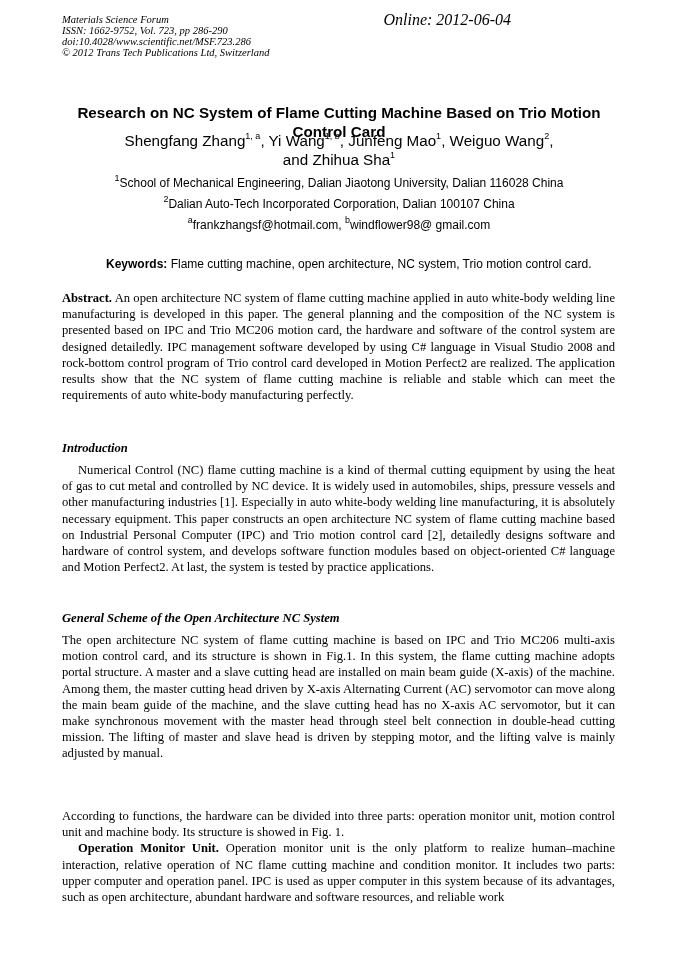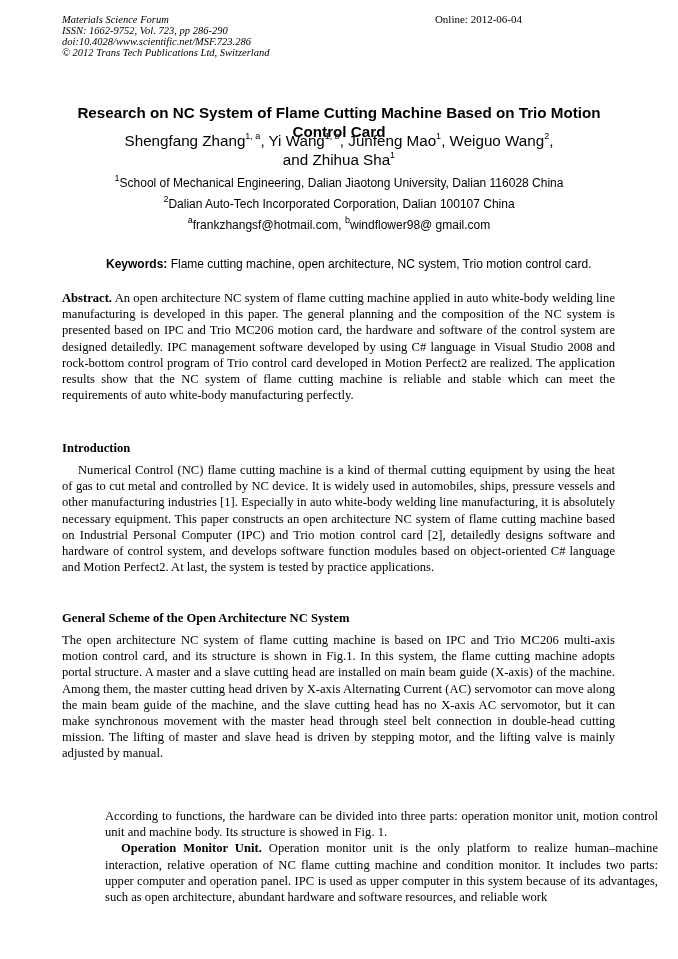--- a/index.html
+++ b/index.html
@@ -1,29 +1,29 @@
 <!DOCTYPE html>
 <html><head>
 <meta charset="utf-8">
 <style>
   html, body { margin: 0; padding: 0; background: #ffffff; }
   body { width: 678px; height: 959px; position: relative; overflow: hidden; color: #000; }
   .page { position: absolute; left: 0; top: 0; width: 568px; height: 959px; }
   .journal { position: absolute; left: 62px; top: 14px; font-family: "Liberation Serif", serif; font-style: italic; font-size: 10.5px; line-height: 11px; }
-  .online { position: absolute; right: 46px; top: 14px; font-family: "Liberation Serif", serif; font-size: 11px; line-height: 11px; }
+  .online { position: absolute; right: 57px; top: 14px; font-family: "Liberation Serif", serif; font-style: italic; font-size: 16px; line-height: 11px; }
   .title { position: absolute; left: 56px; width: 566px; top: 83px; text-align: center; font-family: "Liberation Sans", sans-serif; font-weight: bold; font-size: 15.2px; line-height: 19px; margin-top: 20px; }
   .authors { position: absolute; left: 56px; width: 566px; top: 131px; text-align: center; font-family: "Liberation Sans", sans-serif; font-size: 15.2px; line-height: 19px; }
   .authors sup, .affil sup { font-size: 9px; line-height: 0; position: relative; top: -1px; vertical-align: super; }
   .affil { position: absolute; left: 56px; width: 566px; text-align: center; font-family: "Liberation Sans", sans-serif; font-size: 12px; line-height: 14px; }
   .keywords { position: absolute; left: 62px; width: 560px; top: 257px; font-family: "Liberation Sans", sans-serif; font-size: 12px; line-height: 14px; margin-left: 44px; }
   .keywords b { font-weight: bold; }
   .body { position: absolute; left: 62px; width: 553px; font-family: "Liberation Serif", serif; font-size: 12.6px; line-height: 16.2px; text-align: justify; }
   .body b { font-weight: bold; }
   .indent { text-indent: 16px; }
-  .heading { position: absolute; left: 62px; font-family: "Liberation Serif", serif; font-weight: bold; font-size: 12.6px; line-height: 16px; }
+  .heading { position: absolute; left: 62px; font-family: "Liberation Serif", serif; font-weight: bold; font-size: 12.6px; line-height: 16px; font-style: italic; }
   p { margin: 0; }
 </style>
 </head>
 <body>
 
 <div class="page">
 
   <div class="journal">
     <div>Materials Science Forum</div>
     <div>ISSN: 1662-9752, Vol. 723, pp 286-290</div>
@@ -63,18 +63,18 @@
   <div class="heading" style="top:440px;">Introduction</div>
   <div class="body" style="top:462px;">
     <p class="indent">Numerical Control (NC) flame cutting machine is a kind of thermal cutting equipment by using the heat of gas to cut metal and controlled by NC device. It is widely used in automobiles, ships, pressure vessels and other manufacturing industries [1]. Especially in auto white-body welding line manufacturing, it is absolutely necessary equipment. This paper constructs an open architecture NC system of flame cutting machine based on Industrial Personal Computer (IPC) and Trio motion control card [2], detailedly designs software and hardware of control system, and develops software function modules based on object-oriented C# language and Motion Perfect2. At last, the system is tested by practice applications.</p>
   </div>
 
   <div class="heading" style="top:610px;">General Scheme of the Open Architecture NC System</div>
   <div class="body" style="top:632px;">
     <p>The open architecture NC system of flame cutting machine is based on IPC and Trio MC206 multi-axis motion control card, and its structure is shown in Fig.1. In this system, the flame cutting machine adopts portal structure. A master and a slave cutting head are installed on main beam guide (X-axis) of the machine. Among them, the master cutting head driven by X-axis Alternating Current (AC) servomotor can move along the main beam guide of the machine, and the slave cutting head has no X-axis AC servomotor, but it can make synchronous movement with the master head through steel belt connection in double-head cutting mission. The lifting of master and slave head is driven by stepping motor, and the lifting valve is mainly adjusted by manual.</p>
   </div>
 
-  <div class="body" style="top:808px;margin-left:43px;">
+  <div class="body" style="top:808px;">
     <p>According to functions, the hardware can be divided into three parts: operation monitor unit, motion control unit and machine body. Its structure is showed in Fig. 1.</p>
     <p class="indent"><b>Operation Monitor Unit.</b><span> Operation monitor unit is the only platform to realize human–machine interaction, relative operation of NC flame cutting machine and condition monitor. It includes two parts: upper computer and operation panel. IPC is used as upper computer in this system because of its advantages, such as open architecture, abundant hardware and software resources, and reliable work</span></p>
   </div>
 
 </div>
 
 </body></html>

